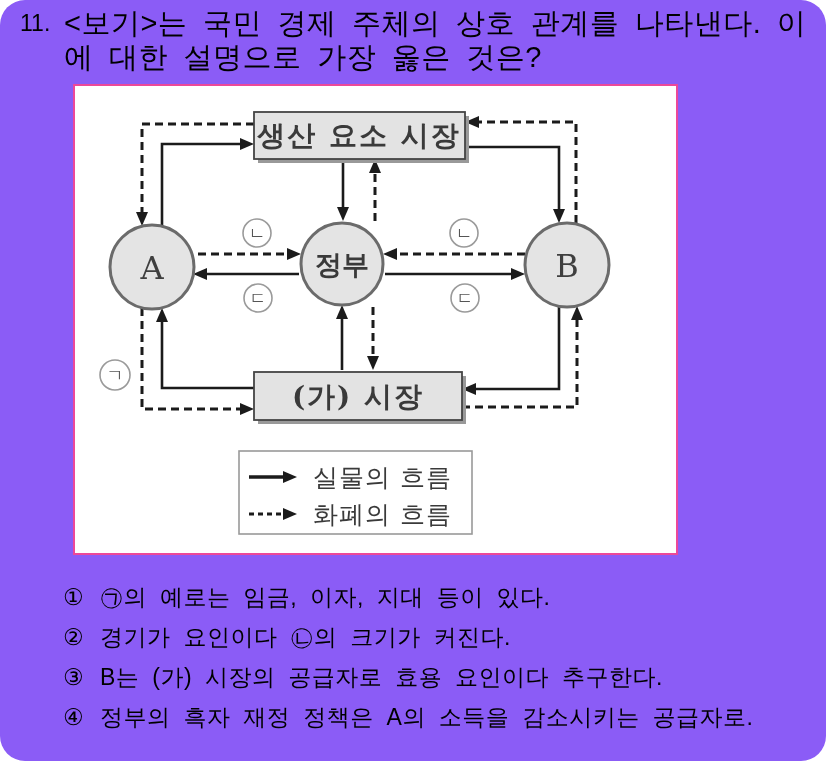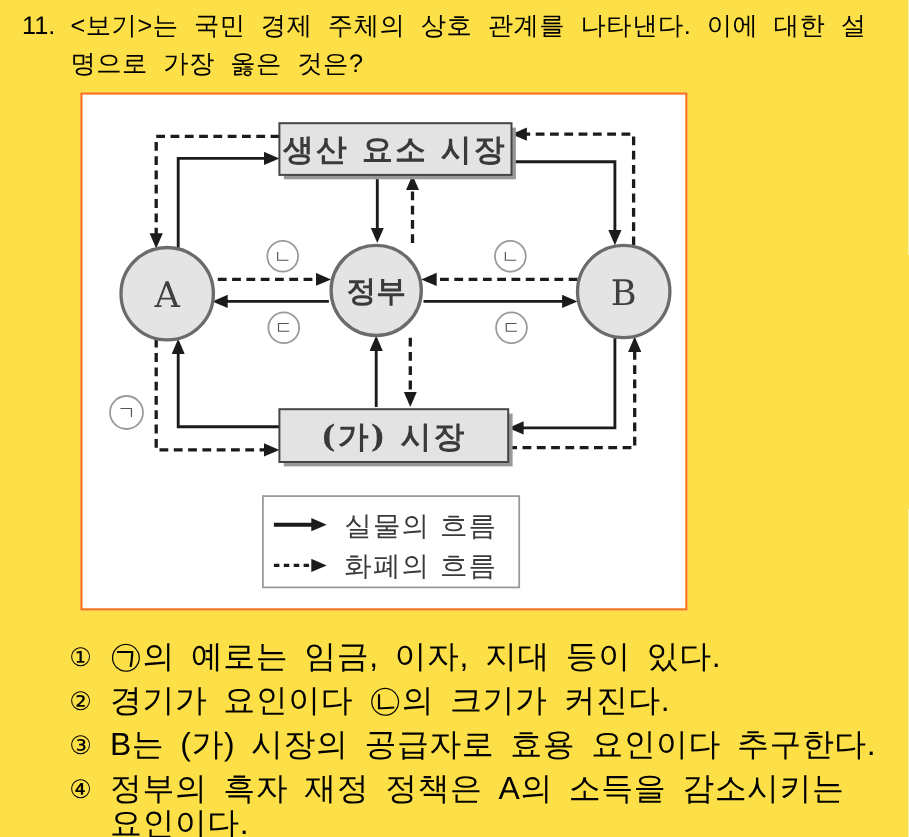--- a/index.html
+++ b/index.html
@@ -1,35 +1,35 @@
 <!DOCTYPE html>
 <html><head>
 <meta charset="utf-8">
 <style>
   html,body{margin:0;padding:0;background:#fff;}
   .page{
-    position:relative;width:826px;height:761px;background:#fde047;
-    font-family:"Liberation Sans","DejaVu Sans",sans-serif;color:#000;overflow:hidden;
+    position:relative;width:826px;height:761px;background:#8b5cf6;
+    font-family:"Liberation Sans","DejaVu Sans",sans-serif;color:#000;overflow:hidden;border-radius:25px;
   }
   
   .question{position:absolute;top:6px;left:20px;width:788px;display:flex;}
   .qnum{flex:0 0 44px;font-size:23px;line-height:34px;}
-  .qtext{flex:1;font-size:23px;line-height:34px;word-spacing:7px;letter-spacing:0.5px;}
+  .qtext{flex:1;font-size:29px;line-height:34px;word-spacing:7px;letter-spacing:0.5px;}
   
   .figure{
-    position:absolute;top:84px;left:73px;width:552px;height:471px;
-    border:2px solid #f97316;background:#fff;box-sizing:border-box;
+    position:absolute;top:84px;left:73px;width:605px;height:471px;
+    border:2px solid #ec4899;background:#fff;box-sizing:border-box;
   }
   .figure svg{display:block;}
   .dg-serif{font-family:"DejaVu Serif","Liberation Serif",serif;}
   
   .choices{position:absolute;top:581px;left:63px;width:750px;}
   .choice{display:flex;margin-bottom:8px;}
   .cnum{flex:0 0 37px;font-size:23px;line-height:32px;}
-  .ctext{flex:1;font-size:29px;line-height:32px;word-spacing:6px;letter-spacing:0.5px;}
+  .ctext{flex:1;font-size:23px;line-height:32px;word-spacing:6px;letter-spacing:0.5px;}
   .choice-4 .ctext{max-width:688px;}
 </style>
 </head>
 <body>
 
 <div class="page">
 
   <div class="question">
     <div class="qnum">11.</div>
     <div class="qtext">&lt;보기&gt;는 국민 경제 주체의 상호 관계를 나타낸다. 이에 대한 설명으로 가장 옳은 것은?</div>
@@ -123,17 +123,17 @@
     <div class="choice">
       <span class="cnum">②</span>
       <span class="ctext">경기가 요인이다 ㉡의 크기가 커진다.</span>
     </div>
     <div class="choice">
       <span class="cnum">③</span>
       <span class="ctext">B는 (가) 시장의 공급자로 효용 요인이다 추구한다.</span>
     </div>
     <div class="choice choice-4">
       <span class="cnum">④</span>
-      <span class="ctext">정부의 흑자 재정 정책은 A의 소득을 감소시키는 요인이다.</span>
+      <span class="ctext">정부의 흑자 재정 정책은 A의 소득을 감소시키는 공급자로.</span>
     </div>
   </div>
 
 </div>
 
 </body></html>

